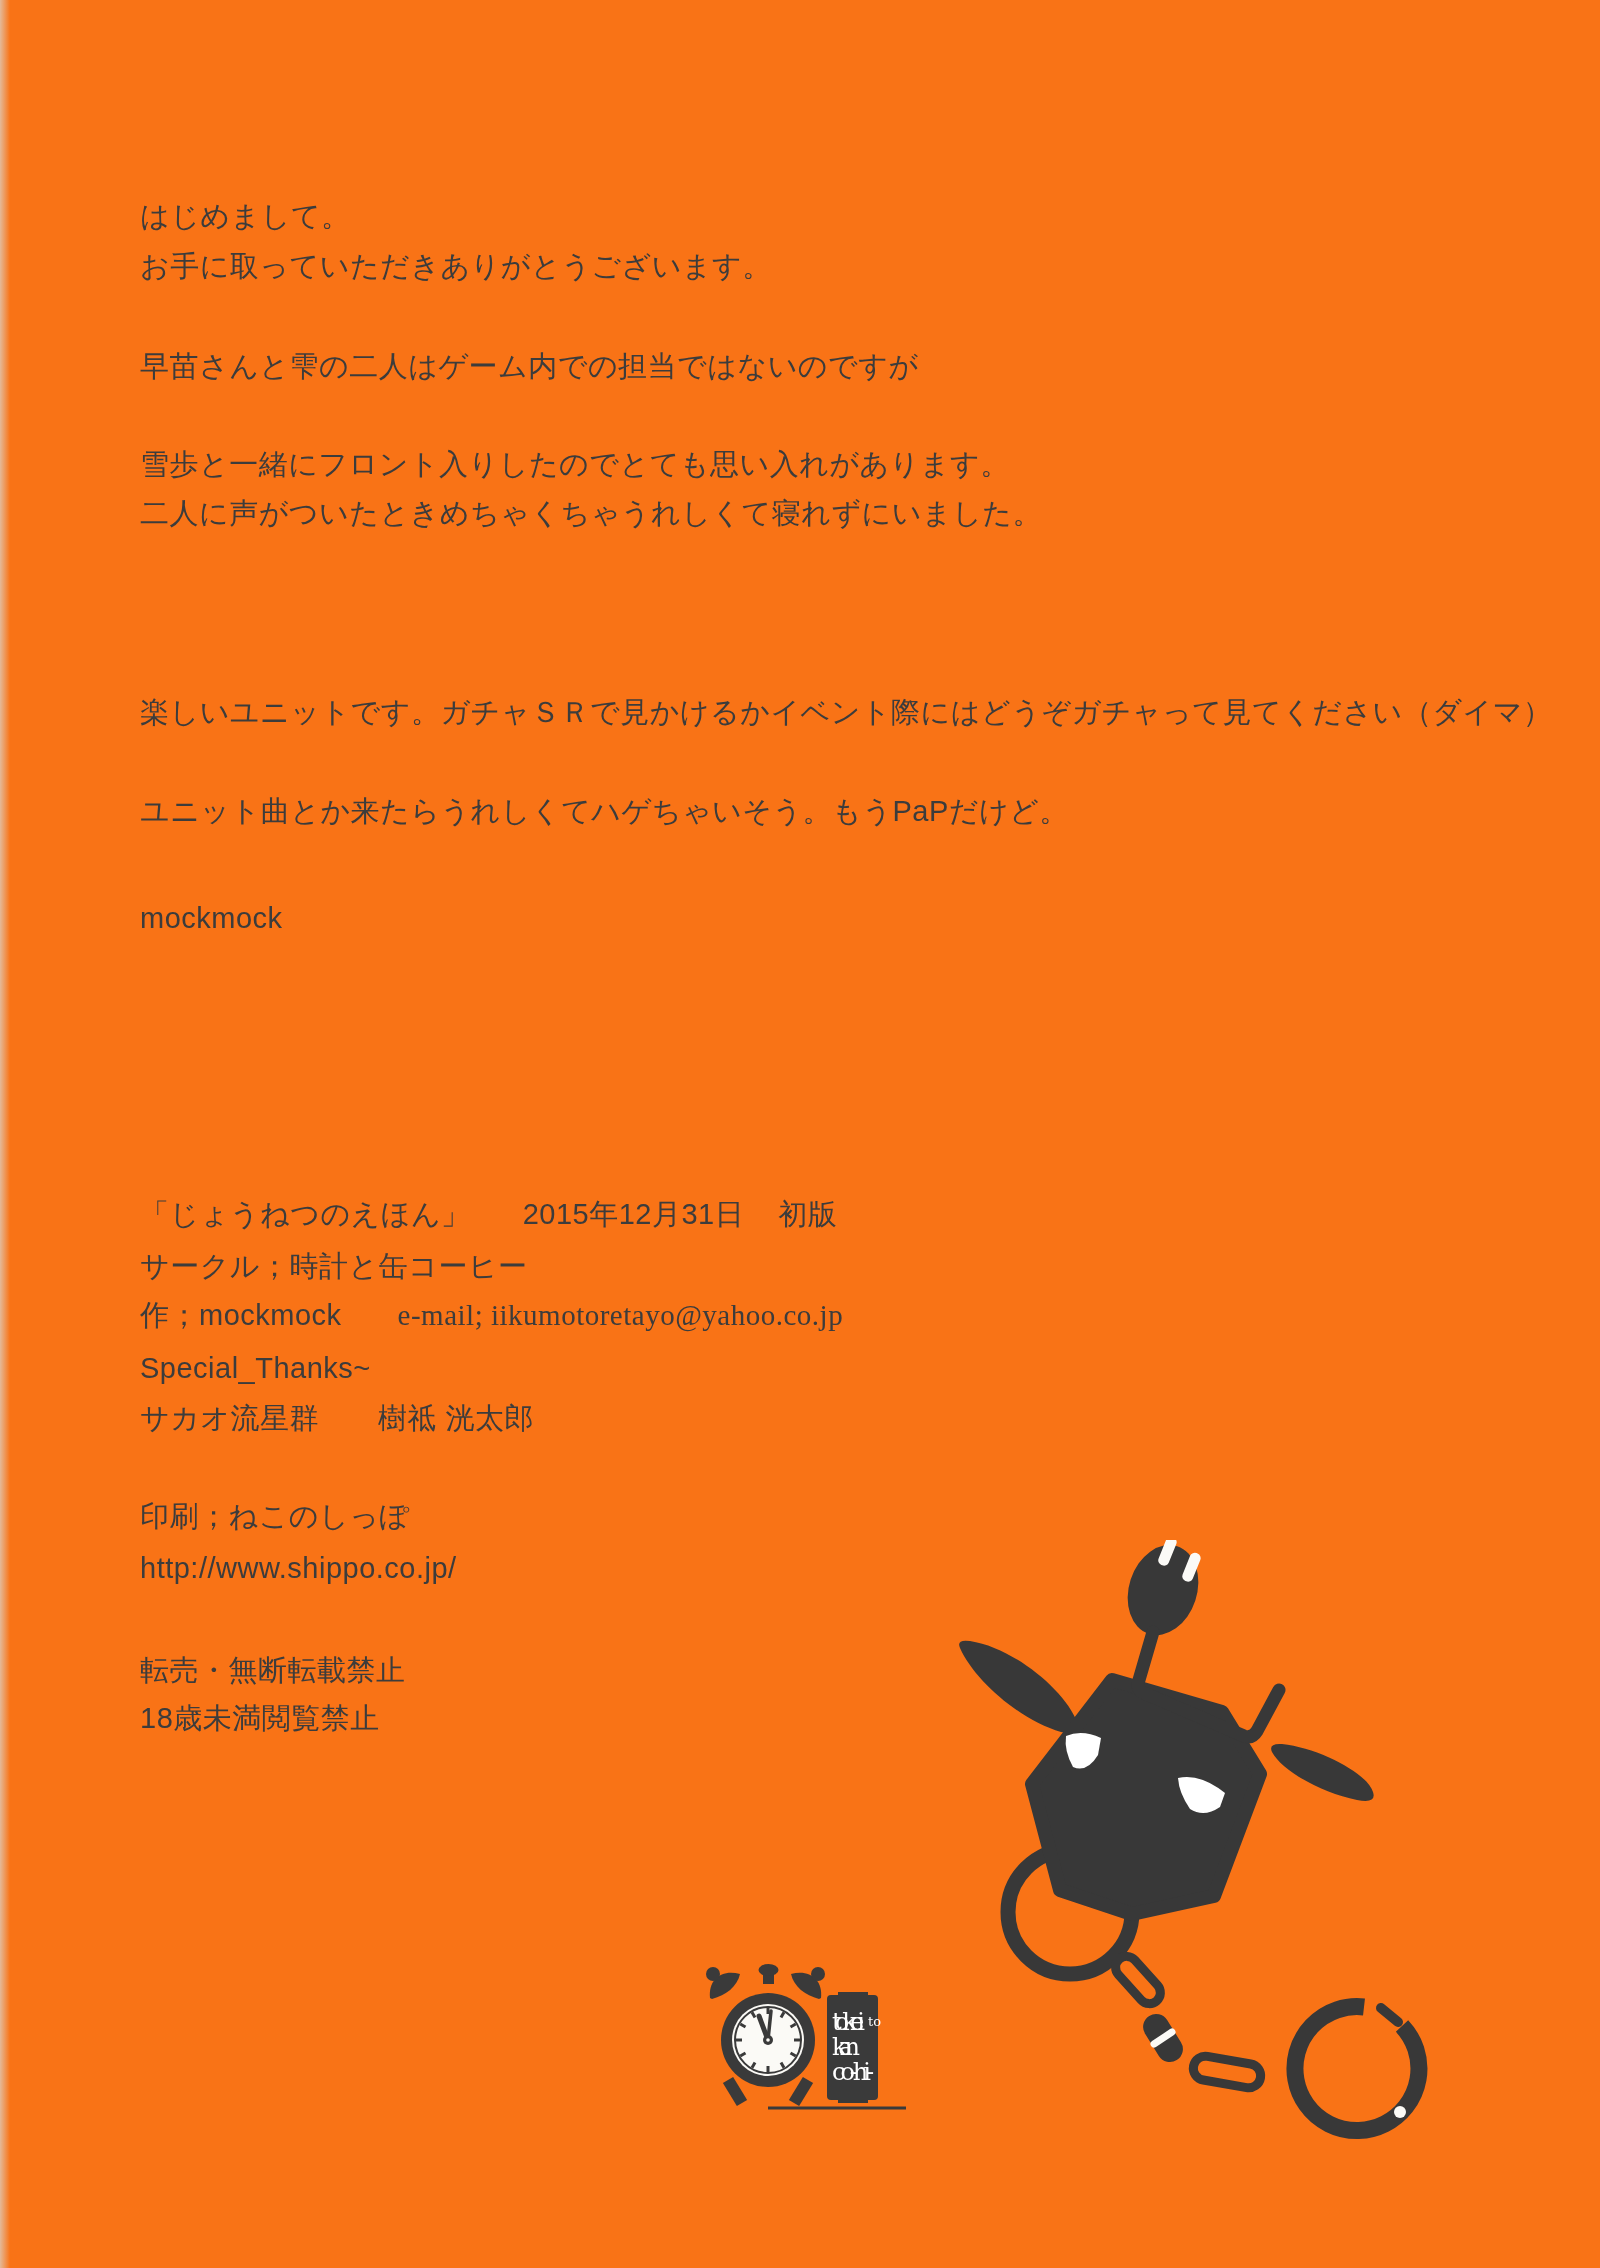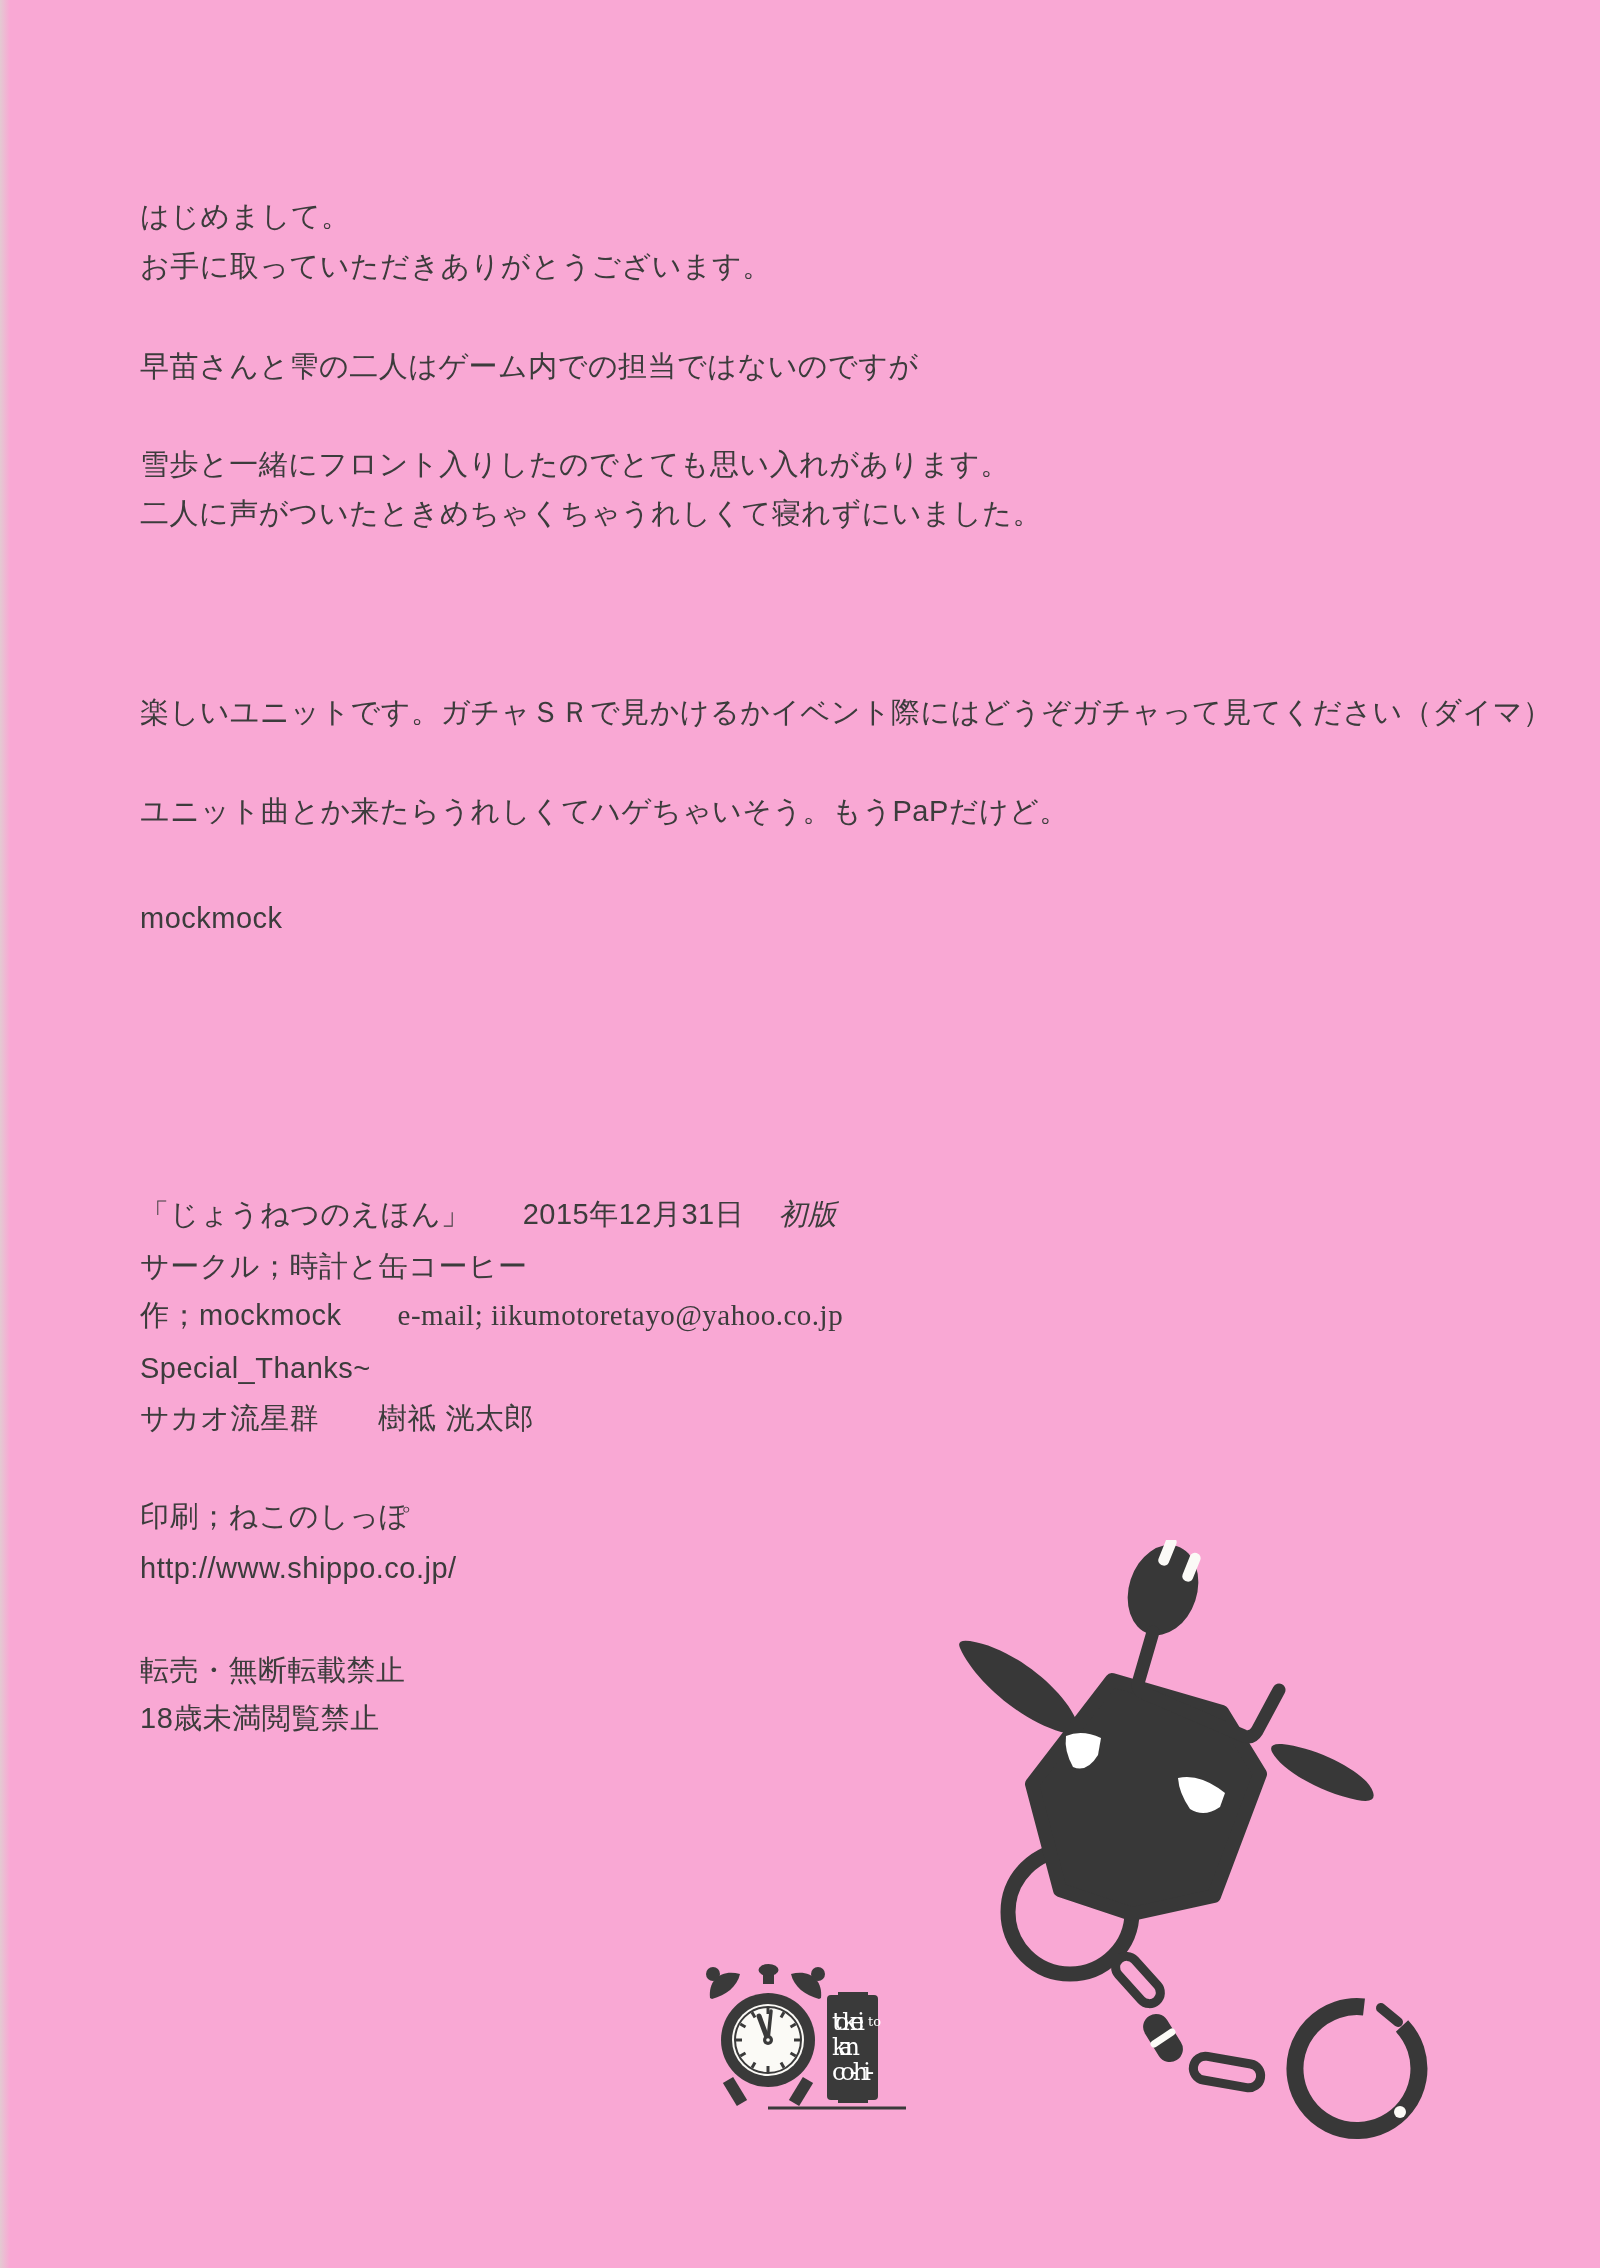--- a/index.html
+++ b/index.html
@@ -1,36 +1,36 @@
 <!DOCTYPE html>
 <html><head>
 <meta charset="utf-8">
 <style>
   html,body{margin:0;padding:0;background:#e9e7e2;}
   .page{
     position:relative;
     width:1600px;height:2268px;
-    background:#f9a8d4;
+    background:#f97316;
     overflow:hidden;
     font-family:"Liberation Sans","DejaVu Sans",sans-serif;
     color:#3c3c3c;
   }
   .scan-edge{
     position:absolute;left:0;top:0;width:10px;height:100%;
     background:linear-gradient(to right,#dbd8d1,rgba(251,250,246,0));
     opacity:.7;
   }
   .tline{
     position:absolute;left:140px;
     font-size:29px;line-height:36px;white-space:pre;
     letter-spacing:.5px;
   }
   .row{display:flex;align-items:flex-end;}
   .gap-lg{margin-left:52px;}
-  .gap-md{margin-left:34px;font-style:italic;}
+  .gap-md{margin-left:34px;}
   .gap-email{margin-left:56px;font-family:Liberation Serif, serif;}
   svg{position:absolute;display:block;}
   .serif-logo{font-family:"DejaVu Serif","Liberation Serif",serif;}
 </style>
 </head>
 <body>
 
 <div class="page">
   <div class="scan-edge"></div>
 

